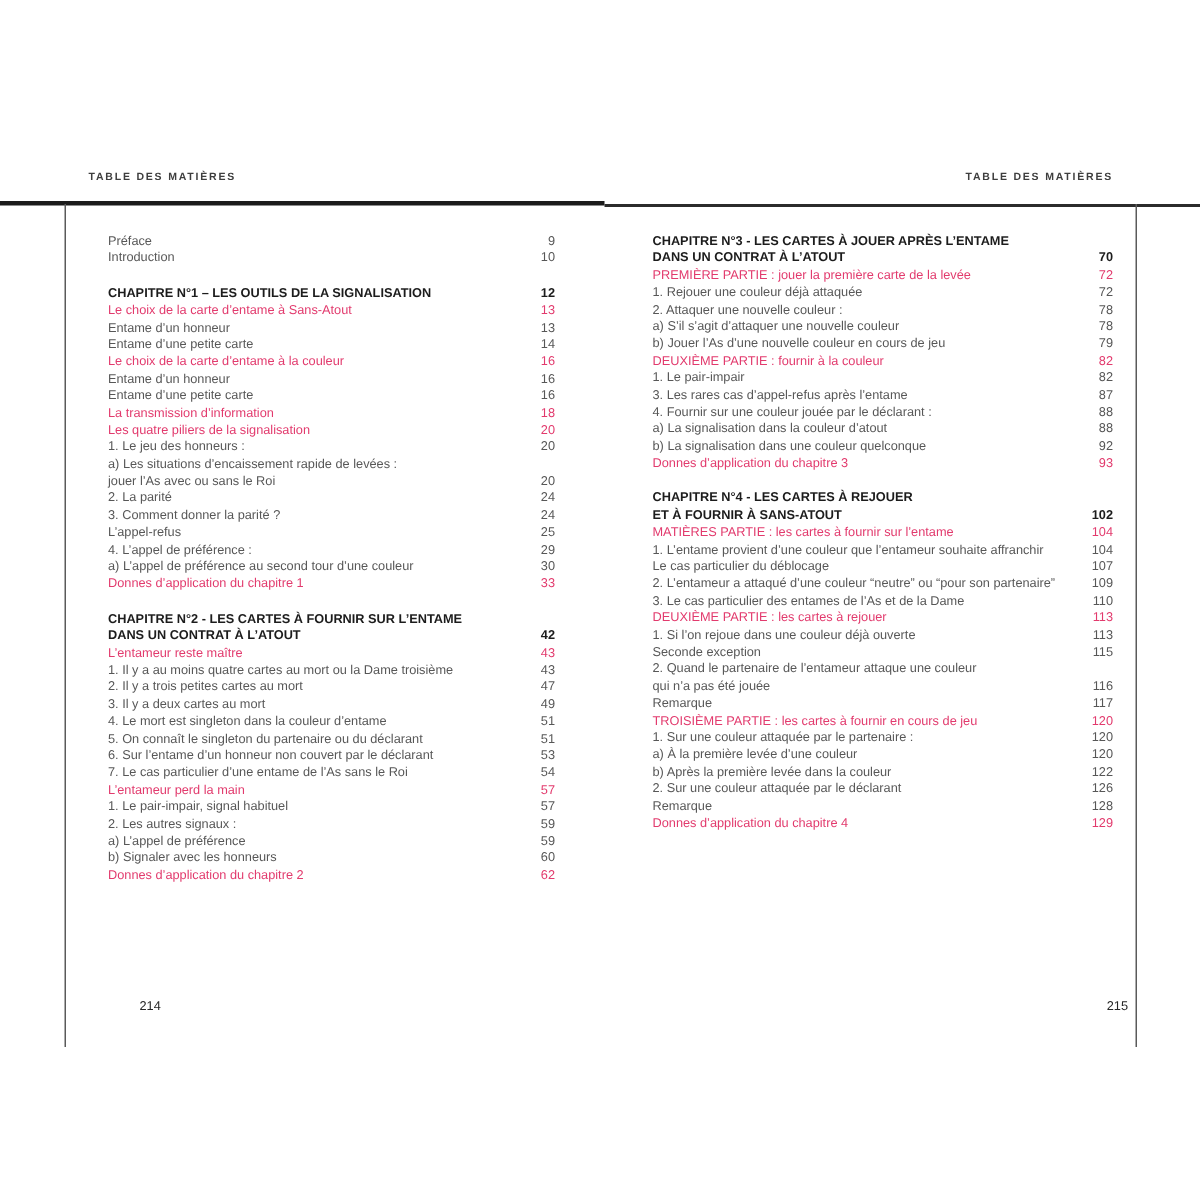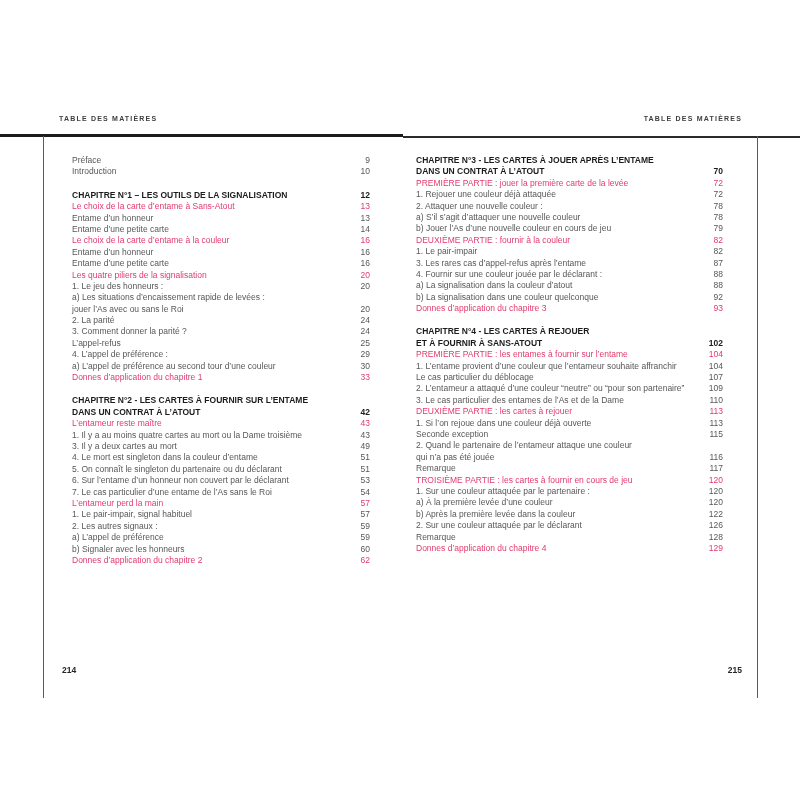--- a/index.html
+++ b/index.html
@@ -15,30 +15,30 @@
   .running-header.left{left:59px;}
   .running-header.right{right:58px;}
   .rule{position:absolute;background:#1b1b1b;}
   .rule.left{left:0;top:134px;width:403px;height:3px;}
   .rule.right{left:403px;top:136px;width:397px;height:2px;background:#2b2b2b;}
   .vline{position:absolute;width:1px;background:#5a5a5a;top:136px;height:562px;}
   .vline.left{left:43px;}
   .vline.right{left:757px;}
   .toc-col{position:absolute;top:155px;}
   .toc-col.left{left:72px;width:298px;}
-  .toc-col.right{left:416px;width:307px;}
+  .toc-col.right{left:435px;width:307px;}
   .row{position:relative;height:11.4px;line-height:11.4px;font-size:8.5px;white-space:nowrap;}
   .row .num{position:absolute;right:0;top:0;}
   .gap{height:12px;}
   .s-n{color:#575757;}
   .s-b{color:#1c1c1c;font-weight:700;}
   .s-r{color:#e23a6d;font-weight:400;}
-  .folio{position:absolute;top:665px;font-size:8.5px;font-weight:700;color:#262626;}
+  .folio{position:absolute;top:665px;font-size:8.5px;font-weight:400;color:#262626;margin-left:31px;}
   .folio.left{left:62px;}
-  .folio.right{right:58px;text-align:right;}
+  .folio.right{right:48px;text-align:right;}
 </style>
 </head>
 <body>
 
 <div class="running-header left">TABLE DES MATIÈRES</div>
 <div class="running-header right">TABLE DES MATIÈRES</div>
 
 <div class="rule left"></div>
 <div class="rule right"></div>
 <div class="vline left"></div>
@@ -48,35 +48,37 @@
     <div class="row s-n"><span class="title">Préface</span><span class="num">9</span></div>
     <div class="row s-n"><span class="title">Introduction</span><span class="num">10</span></div>
     <div class="gap"></div>
     <div class="row s-b"><span class="title">CHAPITRE N°1 – LES OUTILS DE LA SIGNALISATION</span><span class="num">12</span></div>
     <div class="row s-r"><span class="title">Le choix de la carte d’entame à Sans-Atout</span><span class="num">13</span></div>
     <div class="row s-n"><span class="title">Entame d’un honneur</span><span class="num">13</span></div>
     <div class="row s-n"><span class="title">Entame d’une petite carte</span><span class="num">14</span></div>
     <div class="row s-r"><span class="title">Le choix de la carte d’entame à la couleur</span><span class="num">16</span></div>
     <div class="row s-n"><span class="title">Entame d’un honneur</span><span class="num">16</span></div>
     <div class="row s-n"><span class="title">Entame d’une petite carte</span><span class="num">16</span></div>
+    <div class="row s-r"><span class="title">La transmission d’information</span><span class="num">18</span></div>
     <div class="row s-r"><span class="title">Les quatre piliers de la signalisation</span><span class="num">20</span></div>
     <div class="row s-n"><span class="title">1. Le jeu des honneurs :</span><span class="num">20</span></div>
     <div class="row s-n"><span class="title">a) Les situations d’encaissement rapide de levées :</span><span class="num"></span></div>
     <div class="row s-n"><span class="title">jouer l’As avec ou sans le Roi</span><span class="num">20</span></div>
     <div class="row s-n"><span class="title">2. La parité</span><span class="num">24</span></div>
     <div class="row s-n"><span class="title">3. Comment donner la parité ?</span><span class="num">24</span></div>
     <div class="row s-n"><span class="title">L’appel-refus</span><span class="num">25</span></div>
     <div class="row s-n"><span class="title">4. L’appel de préférence :</span><span class="num">29</span></div>
     <div class="row s-n"><span class="title">a) L’appel de préférence au second tour d’une couleur</span><span class="num">30</span></div>
     <div class="row s-r"><span class="title">Donnes d’application du chapitre 1</span><span class="num">33</span></div>
     <div class="gap"></div>
     <div class="row s-b"><span class="title">CHAPITRE N°2 - LES CARTES À FOURNIR SUR L’ENTAME</span><span class="num"></span></div>
     <div class="row s-b"><span class="title">DANS UN CONTRAT À L’ATOUT</span><span class="num">42</span></div>
     <div class="row s-r"><span class="title">L’entameur reste maître</span><span class="num">43</span></div>
     <div class="row s-n"><span class="title">1. Il y a au moins quatre cartes au mort ou la Dame troisième</span><span class="num">43</span></div>
+    <div class="row s-n"><span class="title">2. Il y a trois petites cartes au mort</span><span class="num">47</span></div>
     <div class="row s-n"><span class="title">3. Il y a deux cartes au mort</span><span class="num">49</span></div>
     <div class="row s-n"><span class="title">4. Le mort est singleton dans la couleur d’entame</span><span class="num">51</span></div>
     <div class="row s-n"><span class="title">5. On connaît le singleton du partenaire ou du déclarant</span><span class="num">51</span></div>
     <div class="row s-n"><span class="title">6. Sur l’entame d’un honneur non couvert par le déclarant</span><span class="num">53</span></div>
     <div class="row s-n"><span class="title">7. Le cas particulier d’une entame de l’As sans le Roi</span><span class="num">54</span></div>
     <div class="row s-r"><span class="title">L’entameur perd la main</span><span class="num">57</span></div>
     <div class="row s-n"><span class="title">1. Le pair-impair, signal habituel</span><span class="num">57</span></div>
     <div class="row s-n"><span class="title">2. Les autres signaux :</span><span class="num">59</span></div>
     <div class="row s-n"><span class="title">a) L’appel de préférence</span><span class="num">59</span></div>
     <div class="row s-n"><span class="title">b) Signaler avec les honneurs</span><span class="num">60</span></div>
@@ -93,21 +95,21 @@
     <div class="row s-r"><span class="title">DEUXIÈME PARTIE : fournir à la couleur</span><span class="num">82</span></div>
     <div class="row s-n"><span class="title">1. Le pair-impair</span><span class="num">82</span></div>
     <div class="row s-n"><span class="title">3. Les rares cas d’appel-refus après l’entame</span><span class="num">87</span></div>
     <div class="row s-n"><span class="title">4. Fournir sur une couleur jouée par le déclarant :</span><span class="num">88</span></div>
     <div class="row s-n"><span class="title">a) La signalisation dans la couleur d’atout</span><span class="num">88</span></div>
     <div class="row s-n"><span class="title">b) La signalisation dans une couleur quelconque</span><span class="num">92</span></div>
     <div class="row s-r"><span class="title">Donnes d’application du chapitre 3</span><span class="num">93</span></div>
     <div class="gap"></div>
     <div class="row s-b"><span class="title">CHAPITRE N°4 - LES CARTES À REJOUER</span><span class="num"></span></div>
     <div class="row s-b"><span class="title">ET À FOURNIR À SANS-ATOUT</span><span class="num">102</span></div>
-    <div class="row s-r"><span class="title">PREMIÈRE PARTIE : les entames à fournir sur l’entame</span><span class="num">104</span></div>
+    <div class="row s-r"><span class="title">MATIÈRES PARTIE : les cartes à fournir sur l’entame</span><span class="num">104</span></div>
     <div class="row s-n"><span class="title">1. L’entame provient d’une couleur que l’entameur souhaite affranchir</span><span class="num">104</span></div>
     <div class="row s-n"><span class="title">Le cas particulier du déblocage</span><span class="num">107</span></div>
     <div class="row s-n"><span class="title">2. L’entameur a attaqué d’une couleur “neutre” ou “pour son partenaire”</span><span class="num">109</span></div>
     <div class="row s-n"><span class="title">3. Le cas particulier des entames de l’As et de la Dame</span><span class="num">110</span></div>
     <div class="row s-r"><span class="title">DEUXIÈME PARTIE : les cartes à rejouer</span><span class="num">113</span></div>
     <div class="row s-n"><span class="title">1. Si l’on rejoue dans une couleur déjà ouverte</span><span class="num">113</span></div>
     <div class="row s-n"><span class="title">Seconde exception</span><span class="num">115</span></div>
     <div class="row s-n"><span class="title">2. Quand le partenaire de l’entameur attaque une couleur</span><span class="num"></span></div>
     <div class="row s-n"><span class="title">qui n’a pas été jouée</span><span class="num">116</span></div>
     <div class="row s-n"><span class="title">Remarque</span><span class="num">117</span></div>

